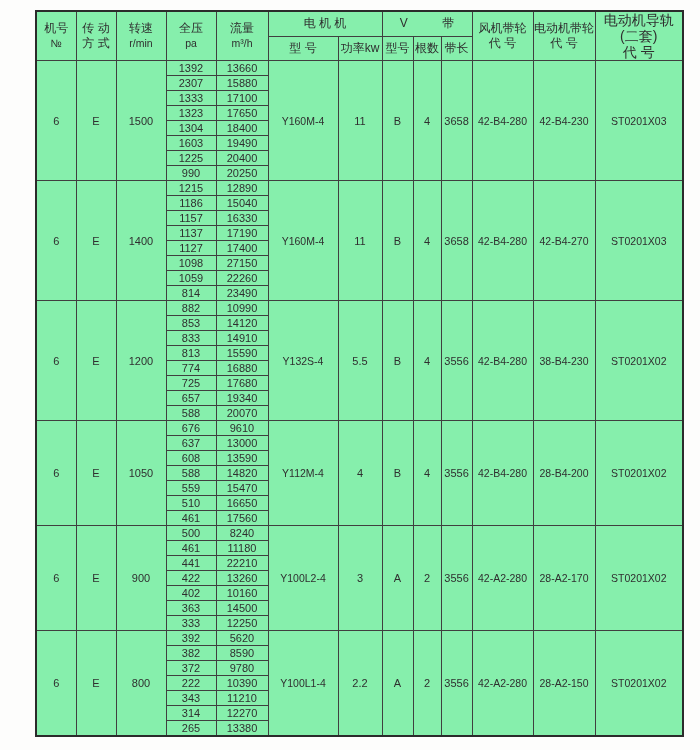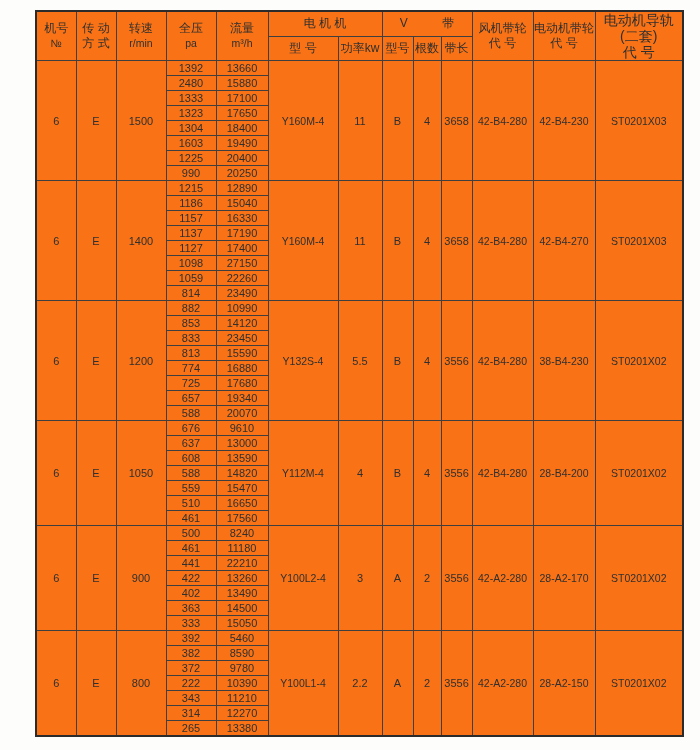--- a/index.html
+++ b/index.html
@@ -5,21 +5,21 @@
   html,body{margin:0;padding:0;}
   body{
     width:700px;height:750px;background:#fdfdfc;
     font-family:"Liberation Sans","DejaVu Sans",sans-serif;
     color:#2f2f2f;overflow:hidden;
   }
   table{
     border-collapse:collapse;table-layout:fixed;
     width:647px;margin:10px 0 0 35px;
     border:2px solid #2b2b2b;
-    background:#f97316;
+    background:#86efac;
   }
   th,td{
     border:1px solid #3f3f3f;
     text-align:center;vertical-align:middle;
     padding:0;overflow:hidden;white-space:nowrap;
   }
   thead th{font-weight:normal;font-size:12px;line-height:1.25;height:22px;}
   thead .sub{font-size:10.5px;}
   thead th.small{font-size:14px;line-height:1.15;text-align:center;}
   .vbelt-head{display:flex;justify-content:space-around;align-items:center;}
@@ -109,21 +109,21 @@
         <td data-name="motor-model-cell" rowspan="8">Y160M-4</td>
         <td data-name="power-cell" rowspan="8">11</td>
         <td data-name="belt-type-cell" rowspan="8">B</td>
         <td data-name="belt-count-cell" rowspan="8">4</td>
         <td data-name="belt-length-cell" rowspan="8">3658</td>
         <td data-name="fan-pulley-cell" rowspan="8">42-B4-280</td>
         <td data-name="motor-pulley-cell" rowspan="8">42-B4-230</td>
         <td data-name="rail-cell" rowspan="8">ST0201X03</td>
       </tr>
       <tr data-name="table-row">
-        <td data-name="pressure-cell">2480</td>
+        <td data-name="pressure-cell">2307</td>
         <td data-name="flow-cell">15880</td>
       </tr>
       <tr data-name="table-row">
         <td data-name="pressure-cell">1333</td>
         <td data-name="flow-cell">17100</td>
       </tr>
       <tr data-name="table-row">
         <td data-name="pressure-cell">1323</td>
         <td data-name="flow-cell">17650</td>
       </tr>
@@ -200,21 +200,21 @@
         <td data-name="fan-pulley-cell" rowspan="8">42-B4-280</td>
         <td data-name="motor-pulley-cell" rowspan="8">38-B4-230</td>
         <td data-name="rail-cell" rowspan="8">ST0201X02</td>
       </tr>
       <tr data-name="table-row">
         <td data-name="pressure-cell">853</td>
         <td data-name="flow-cell">14120</td>
       </tr>
       <tr data-name="table-row">
         <td data-name="pressure-cell">833</td>
-        <td data-name="flow-cell">23450</td>
+        <td data-name="flow-cell">14910</td>
       </tr>
       <tr data-name="table-row">
         <td data-name="pressure-cell">813</td>
         <td data-name="flow-cell">15590</td>
       </tr>
       <tr data-name="table-row">
         <td data-name="pressure-cell">774</td>
         <td data-name="flow-cell">16880</td>
       </tr>
       <tr data-name="table-row">
@@ -290,36 +290,36 @@
       <tr data-name="table-row">
         <td data-name="pressure-cell">441</td>
         <td data-name="flow-cell">22210</td>
       </tr>
       <tr data-name="table-row">
         <td data-name="pressure-cell">422</td>
         <td data-name="flow-cell">13260</td>
       </tr>
       <tr data-name="table-row">
         <td data-name="pressure-cell">402</td>
-        <td data-name="flow-cell">13490</td>
+        <td data-name="flow-cell">10160</td>
       </tr>
       <tr data-name="table-row">
         <td data-name="pressure-cell">363</td>
         <td data-name="flow-cell">14500</td>
       </tr>
       <tr data-name="table-row">
         <td data-name="pressure-cell">333</td>
-        <td data-name="flow-cell">15050</td>
+        <td data-name="flow-cell">12250</td>
       </tr>
       <tr data-name="table-row">
         <td data-name="machine-no-cell" rowspan="7">6</td>
         <td data-name="drive-cell" rowspan="7">E</td>
         <td data-name="speed-cell" rowspan="7">800</td>
         <td data-name="pressure-cell">392</td>
-        <td data-name="flow-cell">5460</td>
+        <td data-name="flow-cell">5620</td>
         <td data-name="motor-model-cell" rowspan="7">Y100L1-4</td>
         <td data-name="power-cell" rowspan="7">2.2</td>
         <td data-name="belt-type-cell" rowspan="7">A</td>
         <td data-name="belt-count-cell" rowspan="7">2</td>
         <td data-name="belt-length-cell" rowspan="7">3556</td>
         <td data-name="fan-pulley-cell" rowspan="7">42-A2-280</td>
         <td data-name="motor-pulley-cell" rowspan="7">28-A2-150</td>
         <td data-name="rail-cell" rowspan="7">ST0201X02</td>
       </tr>
       <tr data-name="table-row">

